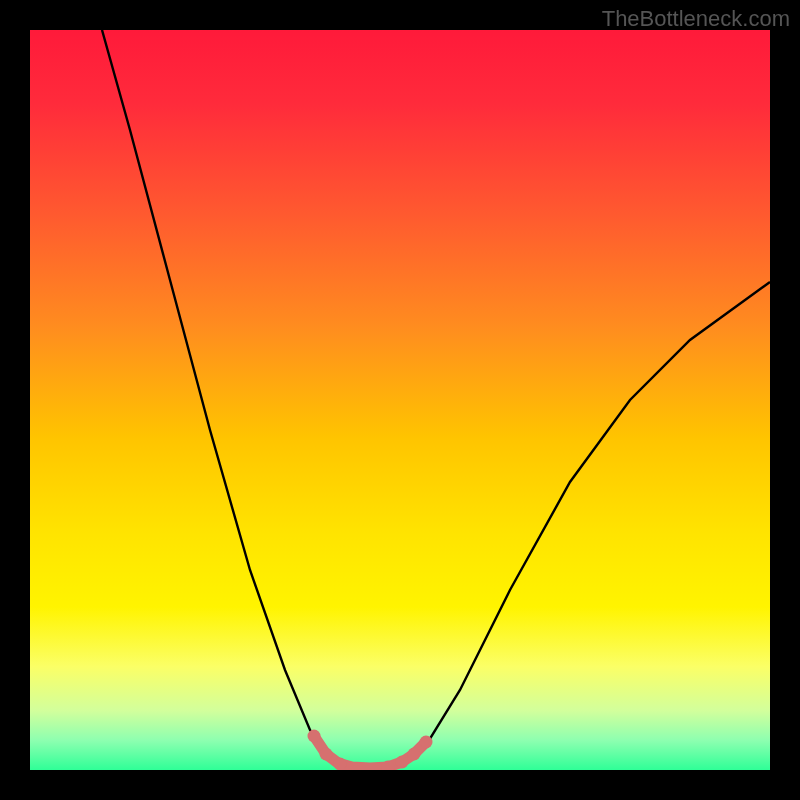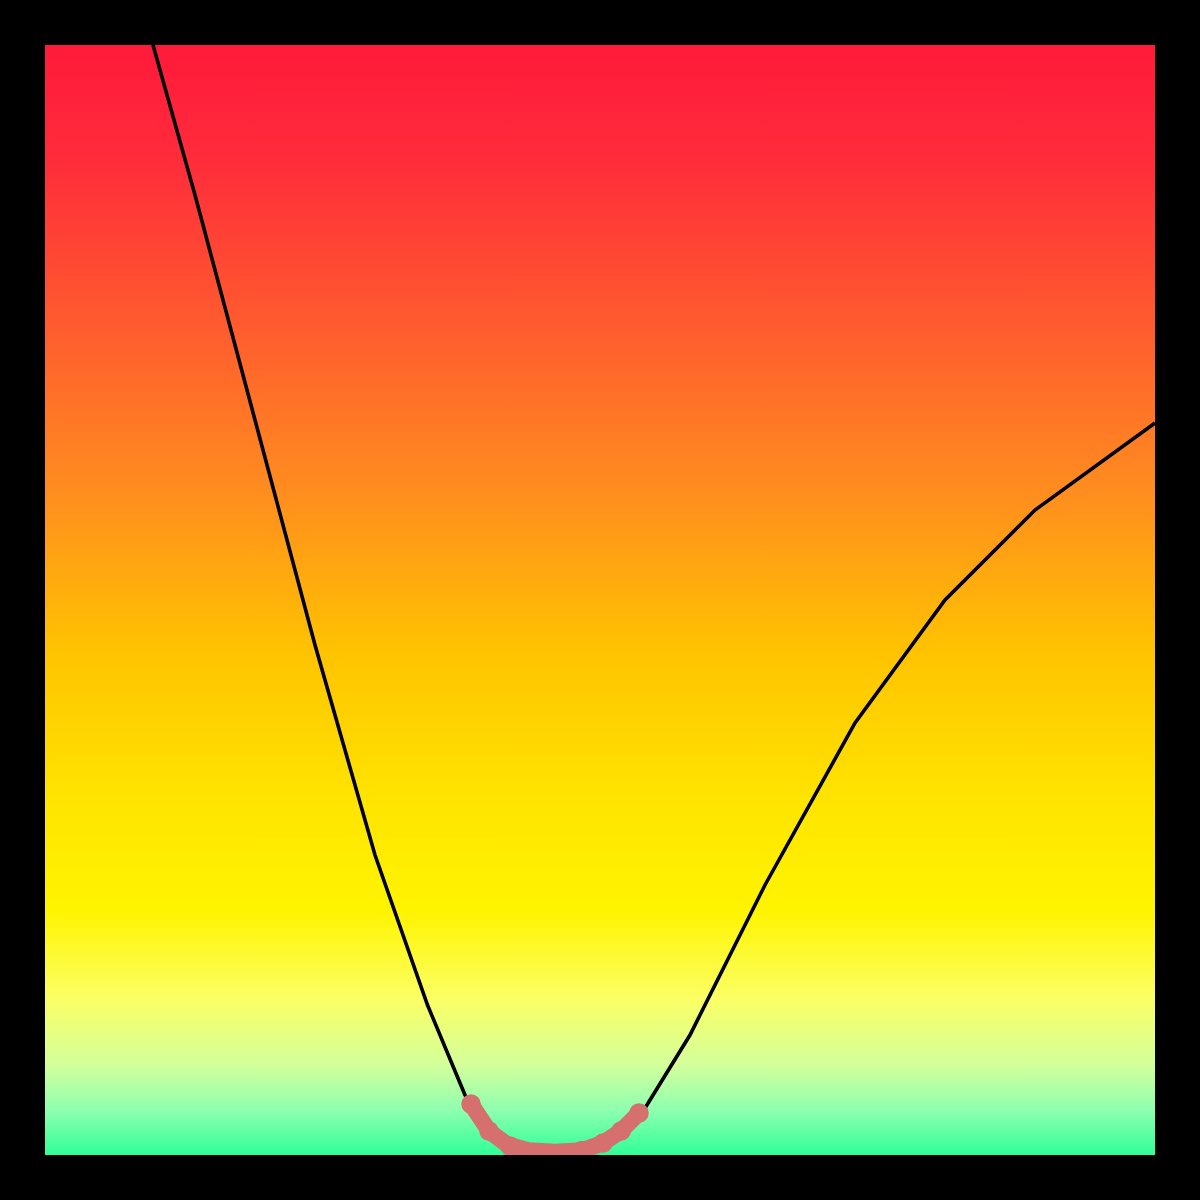--- a/index.html
+++ b/index.html
@@ -66,13 +66,14 @@
           <circle cx="284" cy="706" r="6.5" fill="#d6706f"></circle>
           <circle cx="296" cy="724" r="6.5" fill="#d6706f"></circle>
           <circle cx="310" cy="734" r="6.5" fill="#d6706f"></circle>
           <circle cx="358" cy="737" r="6.5" fill="#d6706f"></circle>
           <circle cx="372" cy="732" r="6.5" fill="#d6706f"></circle>
           <circle cx="384" cy="724" r="6.5" fill="#d6706f"></circle>
           <circle cx="396" cy="712" r="6.5" fill="#d6706f"></circle>
         </g>
     </svg>
   </div>
+  <div class="watermark">TheBottleneck.com</div>
 </div>
 
 </body></html>

